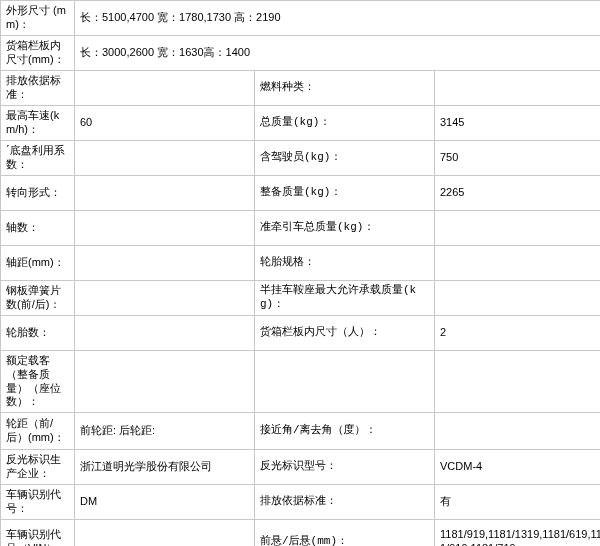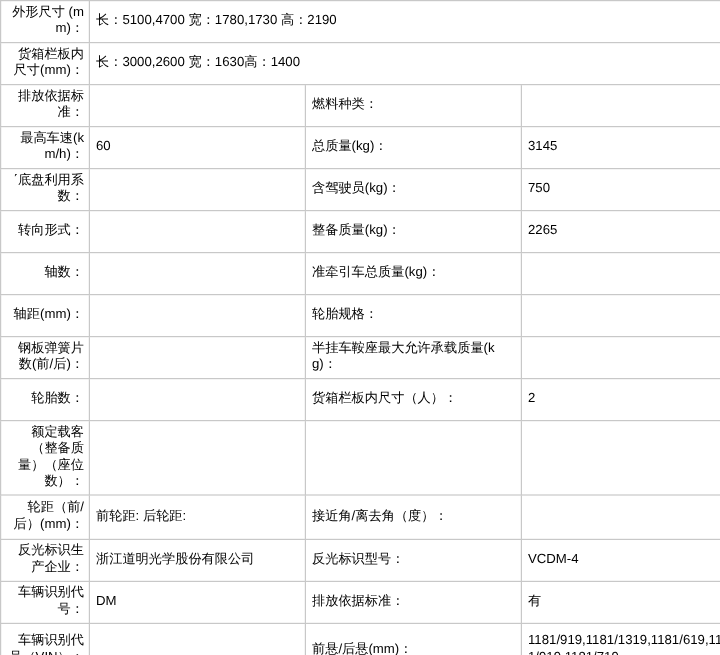--- a/index.html
+++ b/index.html
@@ -28,27 +28,27 @@
     border: 1px solid #c8c8c8;
     vertical-align: middle;
     padding: 3px 4px 3px 5px;
     font-size: 11px;
     line-height: 1.25;
     word-break: break-all;
     background: #ffffff;
   }
   td.lbl {
     width: 64px;
-    text-align: right;
   }
   td.val1 {
     width: 174px;
   }
   td.lbl2 {
     width: 141px;
+    font-family: Liberation Mono, monospace;
   }
   td.val2 {
     width: 215px;
   }
   td.wide {
     width: 530px;
   }
   td.tall {
     height: 28px;
   }

